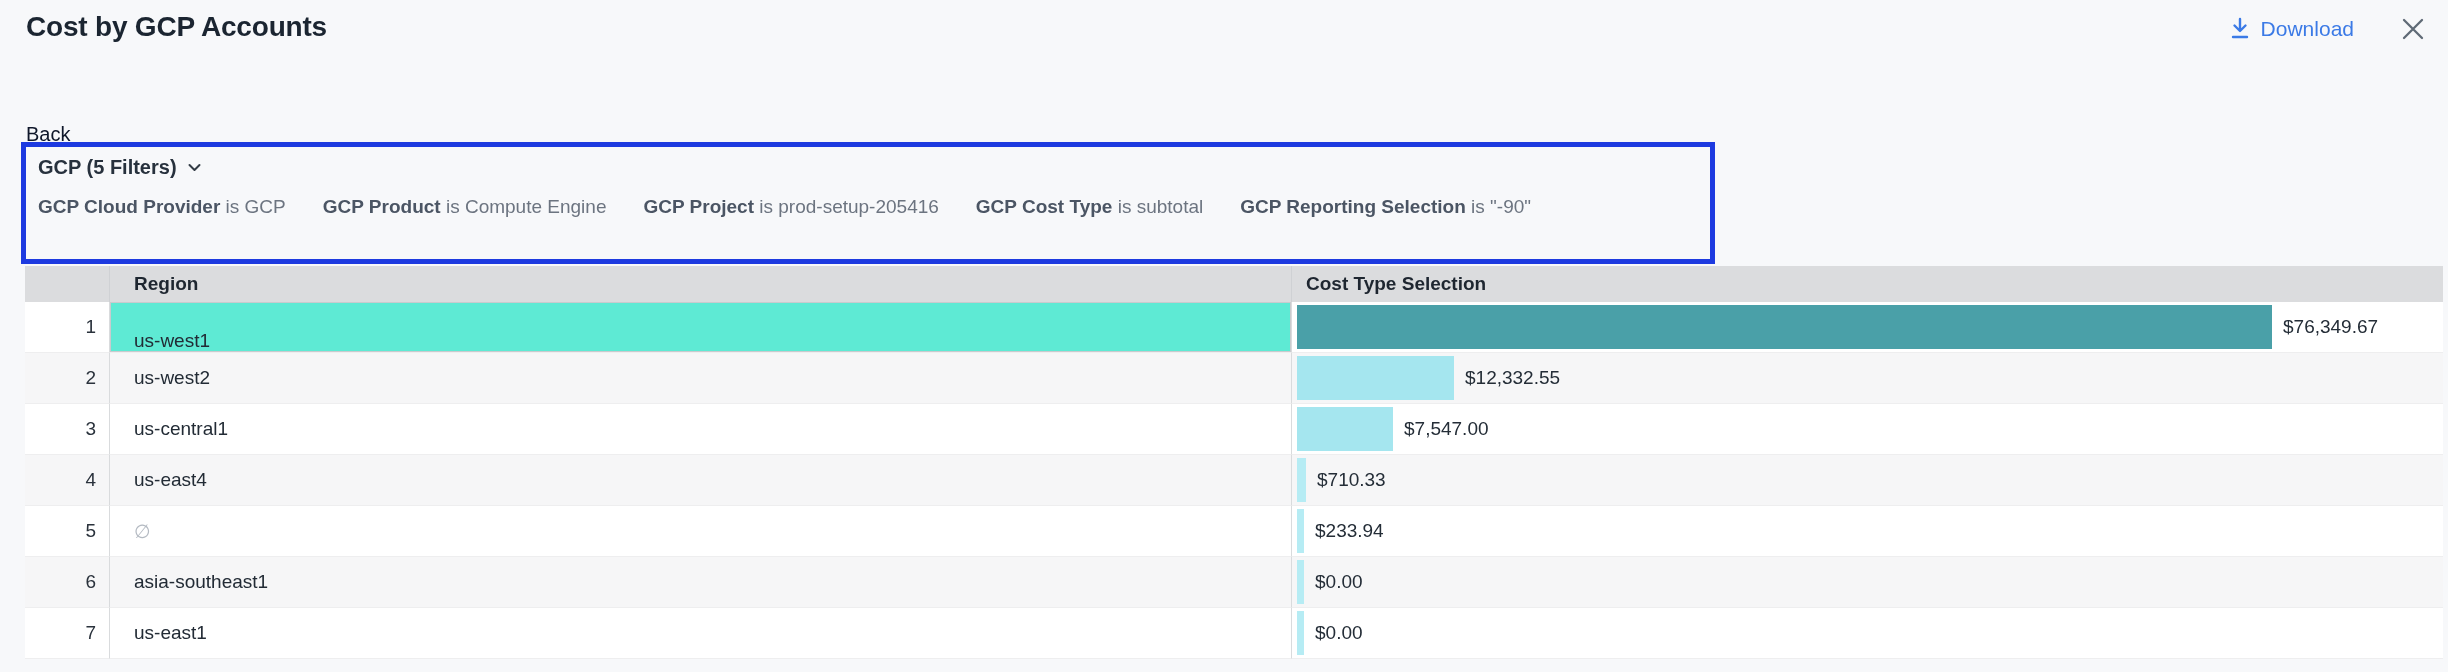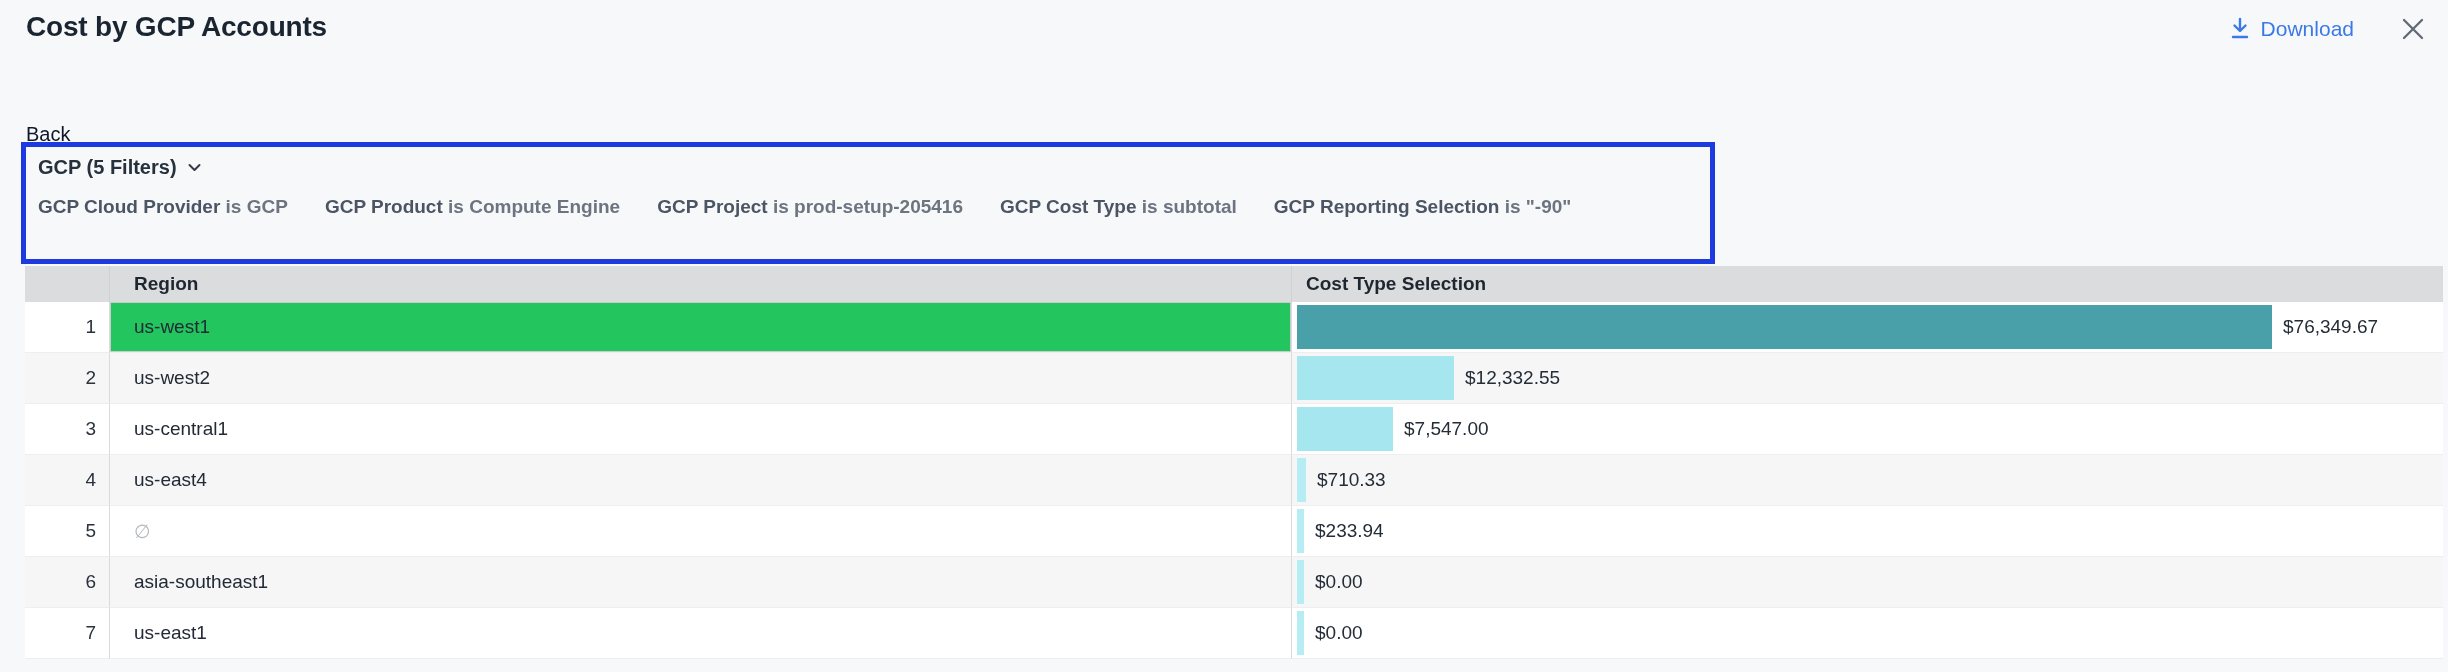--- a/index.html
+++ b/index.html
@@ -43,21 +43,21 @@
   .filter-summary {
     display: inline-flex; align-items: center; gap: 9px;
     font-size: 20px; font-weight: 700; color: #27313d; cursor: pointer;
   }
   .filter-chips {
     margin-top: 17px;
     display: flex; align-items: baseline; gap: 37px;
     font-size: 19px; white-space: nowrap;
   }
   .filter-chip .f-name { font-weight: 700; color: #4b5564; }
-  .filter-chip .f-pred { font-weight: 700; color: #6c7480; }
+  .filter-chip .f-pred { font-weight: 400; color: #6c7480; }
 
   
   .cost-table {
     position: absolute; left: 25px; top: 266px;
     width: 2418px; height: 348px; background: #ffffff;
   }
   .thead { display: flex; height: 36px; background: #dbdcde; }
   .th {
     display: flex; align-items: center;
     font-size: 19px; font-weight: 700; color: #1e2630;
@@ -71,22 +71,23 @@
   .td { display: flex; align-items: center; font-size: 19px; border-bottom: 1px solid #eeeeef; }
   .td.col-num {
     width: 85px; justify-content: flex-end; padding-right: 13px;
     color: #2a323c; border-right: 1px solid #d9dbdd;
   }
   .td.col-region {
     width: 1182px; padding-left: 24px;
     color: #222b35; border-right: 1px solid #d9dbdd;
   }
   .tr.selected .td.col-region {
-    background: #22c55e;
+    background: #5eead4;
     box-shadow: inset 0 0 0 1px #c9cbce;
+    align-items: flex-end;
   }
   .td.col-region .null-val { color: #b4bac2; }
   .td.col-cost { flex: 1; padding-left: 5px; }
   .bar { height: 44px; flex: 0 0 auto; }
   .bar-value { margin-left: 11px; color: #242d37; white-space: nowrap; }
 </style>
 </head>
 <body>
 
 <div class="page-title">Cost by GCP Accounts</div>

